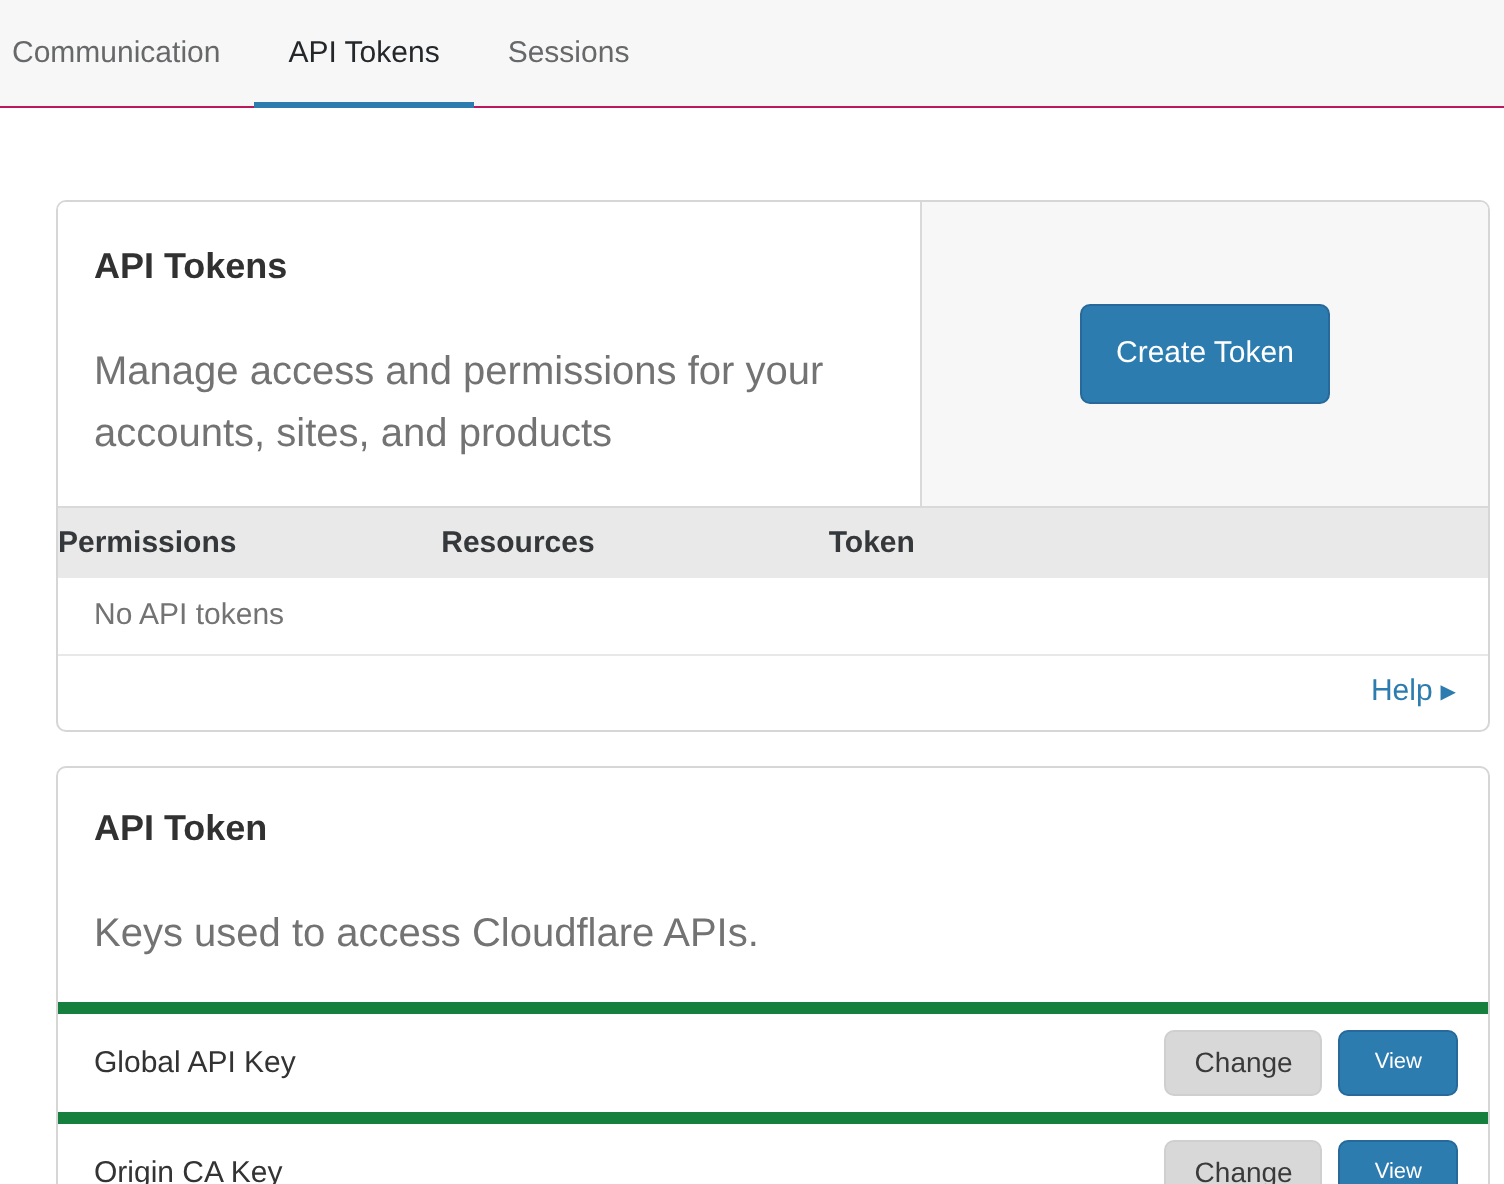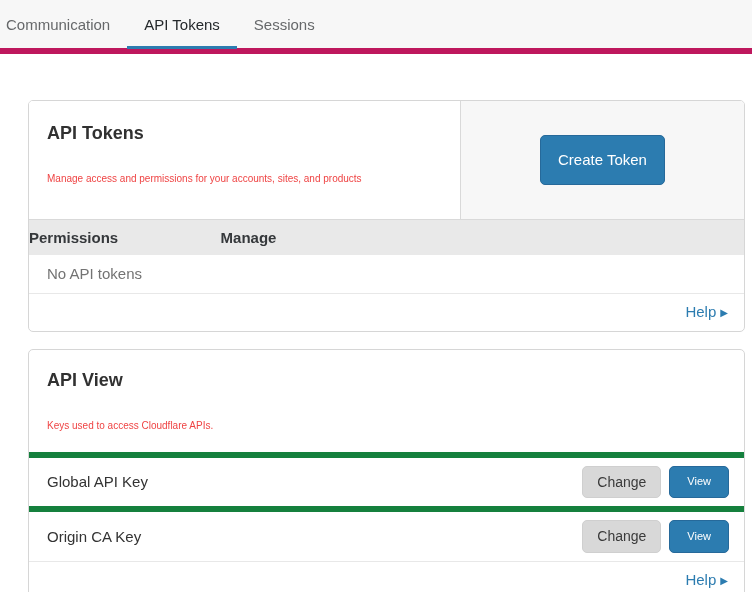--- a/index.html
+++ b/index.html
@@ -8,21 +8,21 @@
     background: #ffffff;
     font-family: "Liberation Sans", sans-serif;
     overflow: hidden;
   }
   :root { --accent: #2c7cb0; }
 
   
   .tabbar {
     height: 54px;
     background: #f7f7f7;
-    border-bottom: 6px solid #be185d;
+    border-bottom: 1px solid #be185d;
     display: flex;
     align-items: stretch;
     padding-left: 6px;
   }
   .tab {
     display: flex;
     align-items: center;
     padding: 0 17px;
     font-size: 15px;
     color: #66686a;
@@ -55,23 +55,23 @@
     padding: 22px 24px 20px 18px;
     background: #fff;
   }
   .card-title {
     font-size: 18px;
     font-weight: bold;
     color: #313131;
     margin-bottom: 10px;
   }
   .card-subtitle {
-    font-size: 10px;
+    font-size: 20px;
     line-height: 1.55;
-    color: #ef4444;
+    color: #737373;
     margin-top: 27px;
   }
   .tokens-header-right {
     flex: 1;
     background: #f7f7f7;
     border-left: 1px solid #d9d9d9;
     display: flex;
     align-items: center;
     justify-content: center;
   }
@@ -178,33 +178,34 @@
         <div class="card-title">API Tokens</div>
         <div class="card-subtitle">Manage access and permissions for your accounts, sites, and products</div>
       </div>
       <div class="tokens-header-right">
         <button class="btn btn-primary">Create Token</button>
       </div>
     </div>
 
     <div class="table-head">
       <div class="th-2">Permissions</div>
-      <div class="th-4">Manage</div>
+      <div class="th-3">Resources</div>
+      <div class="th-4">Token</div>
     </div>
 
     <div class="empty-row">No API tokens</div>
 
     <div class="card-footer">
       <a class="help-link"><span>Help</span><span class="help-arrow">▶</span></a>
     </div>
   </section>
 
   <section class="card keys-card">
     <div class="keys-header">
-      <div class="card-title">API View</div>
+      <div class="card-title">API Token</div>
       <div class="card-subtitle">Keys used to access Cloudflare APIs.</div>
     </div>
 
     <div class="key-row">
       <div class="key-label">Global API Key</div>
       <div class="key-actions">
         <button class="btn btn-secondary">Change</button>
         <button class="btn btn-primary btn-view">View</button>
       </div>
     </div>

